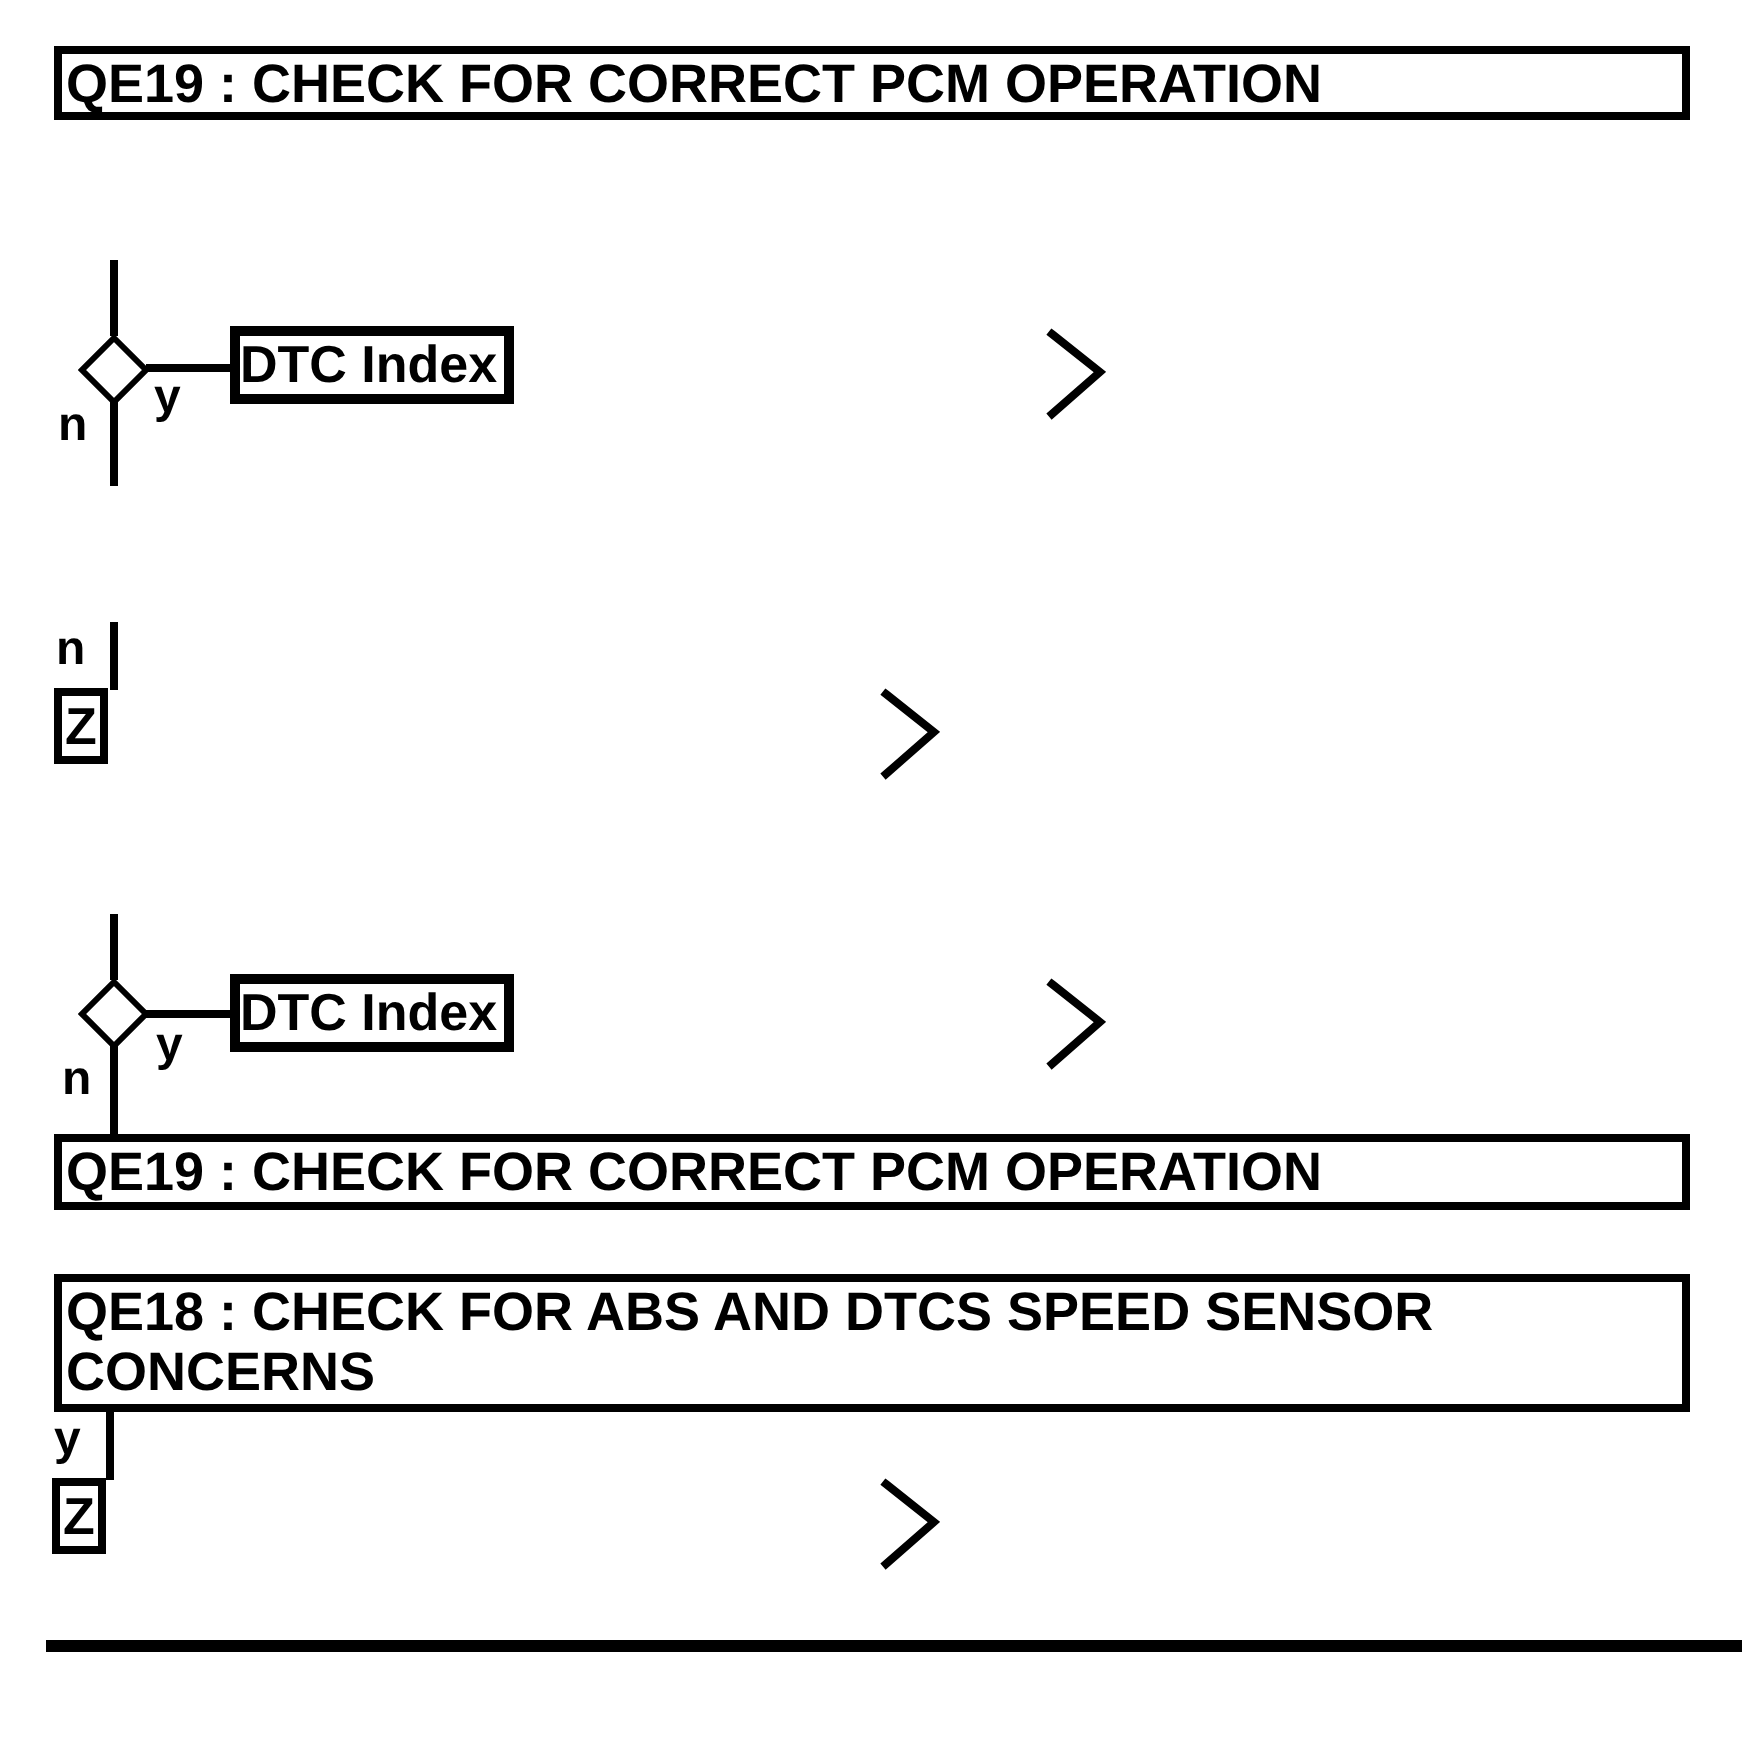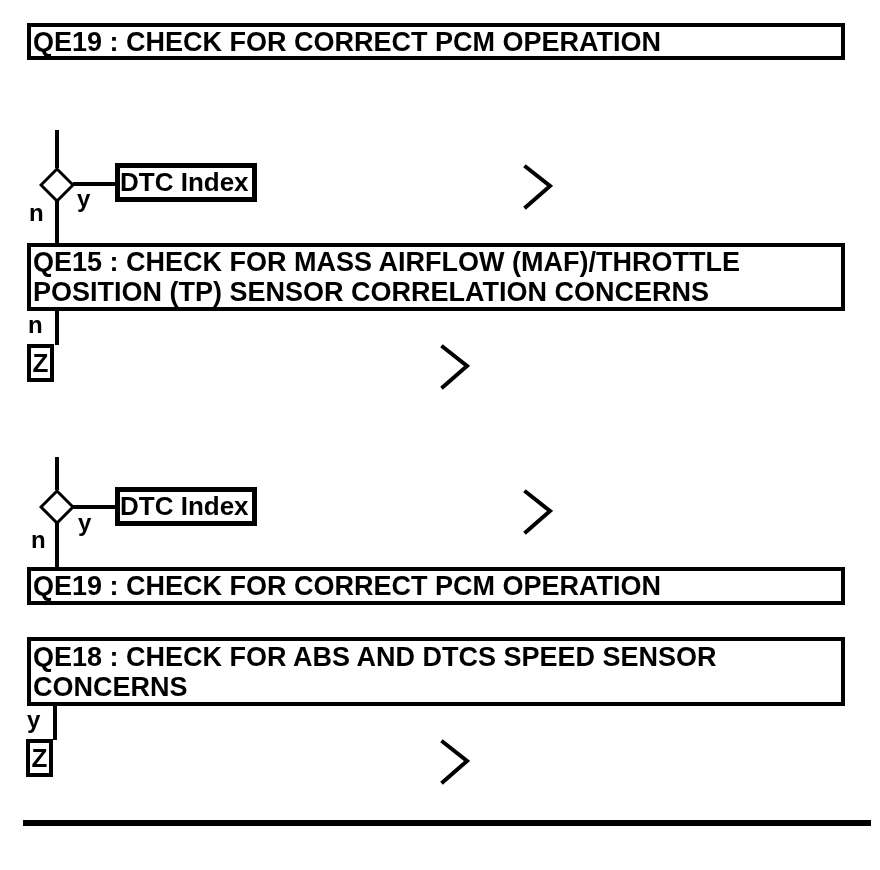--- a/index.html
+++ b/index.html
@@ -5,21 +5,21 @@
   html,body{margin:0;padding:0;background:#ffffff;}
   #stage{
     position:relative;width:880px;height:870px;background:#ffffff;
     font-family:"Liberation Sans","DejaVu Sans",sans-serif;
     color:#000;overflow:hidden;
   }
   .step-box{
     position:absolute;left:27px;width:818px;
     border:4px solid #000;background:#fff;box-sizing:border-box;
     font-weight:bold;font-size:27px;line-height:30px;
-    padding:0 4px 0 2px;display:flex;align-items:center;
+    padding:0 4px 0 2px;display:flex;
     letter-spacing:0px;
   }
   .b1{top:23px;height:37px;}
   .b2{top:92px;height:38px;}
   .b3{top:243px;height:68px;line-height:30px;}
   .b4{top:422px;height:35px;}
   .b5{top:567px;height:38px;}
   .b6{top:637px;height:69px;}
   .vline,.hline{position:absolute;background:#000;}
   .lbl{
@@ -67,23 +67,20 @@
   </div>
 
   <span class="chev" style="left:523px;top:163px;">
     <svg width="30" height="48" viewBox="0 0 30 48">
       <polyline points="3,4 27,23 3,44" fill="none" stroke="#000000" stroke-width="4" stroke-linecap="square"></polyline>
     </svg>
   </span>
 
   <div class="vline" style="left:55px;top:201px;width:4px;height:42px;"></div>
 
-  <div class="step-box b3">
-    <span>QE15 : CHECK FOR MASS AIRFLOW (MAF)/THROTTLE POSITION (TP) SENSOR CORRELATION CONCERNS</span>
-  </div>
 
   <div class="lbl" style="left:28px;top:313px;">n</div>
   <div class="vline" style="left:55px;top:311px;width:4px;height:34px;"></div>
   <div class="zbox" style="left:27px;top:344px;">
     <span>Z</span>
   </div>
 
   <span class="chev" style="left:440px;top:343px;">
     <svg width="30" height="48" viewBox="0 0 30 48">
       <polyline points="3,4 27,23 3,44" fill="none" stroke="#000000" stroke-width="4" stroke-linecap="square"></polyline>

